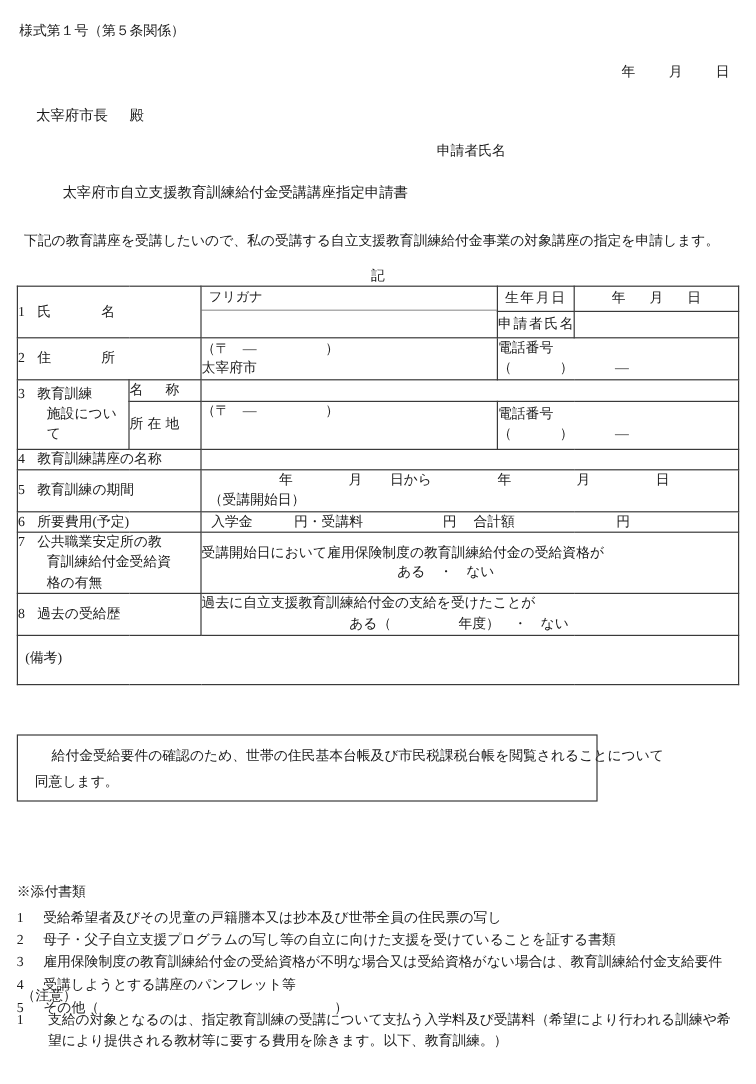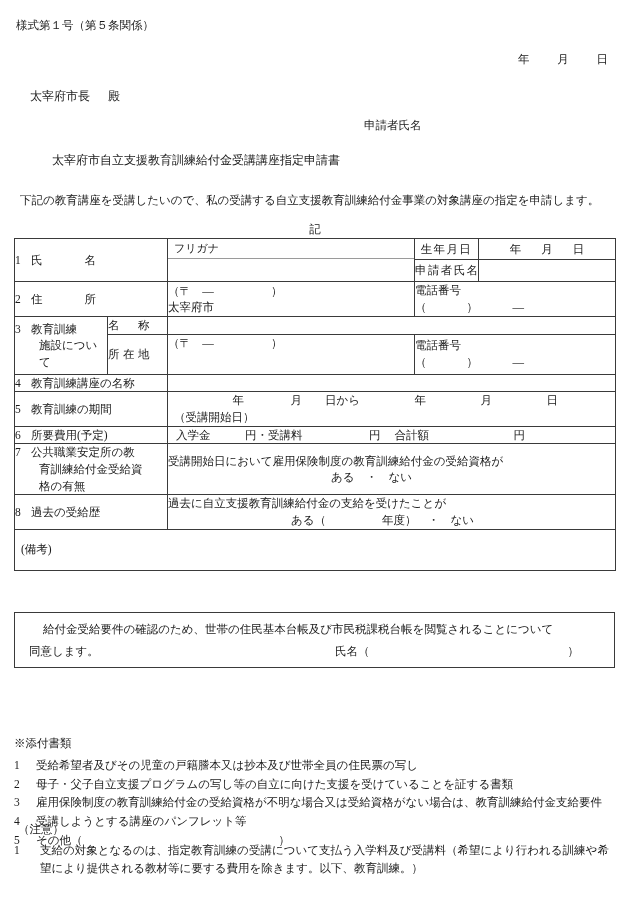--- a/index.html
+++ b/index.html
@@ -170,21 +170,21 @@
   .q-choice2 .mid { display: inline-block; width: 34px; text-align: center; }
 
   .bikou-cell { height: 40px; vertical-align: top; }
   .bikou-cell .t { display: block; padding: 3px 6px; }
 
   
   .consent-box {
     position: absolute;
     left: 14px;
     top: 612px;
-    width: 601px;
+    width: 484px;
     height: 56px;
     border: 1px solid #3a3a3a;
     box-sizing: border-box;
   }
   .consent-line1 {
     position: absolute;
     left: 28px;
     top: 9px;
     font-size: 11.5px;
     white-space: nowrap;
@@ -418,23 +418,20 @@
           <span class="t">(備考)</span>
         </td>
       </tr>
 
     </tbody>
   </table>
 
   <div class="consent-box">
     <div class="consent-line1">給付金受給要件の確認のため、世帯の住民基本台帳及び市民税課税台帳を閲覧されることについて</div>
     <div class="consent-line2">同意します。</div>
-    <div class="consent-sign">
-      <span>氏名（</span><span class="fill"></span><span>）</span>
-    </div>
   </div>
 
   <div class="attach">
     <div class="attach-title">※添付書類</div>
 
     <span class="attach-item">
       <span class="num">1</span><span>受給希望者及びその児童の戸籍謄本又は抄本及び世帯全員の住民票の写し</span>
     </span>
 
     <span class="attach-item">

